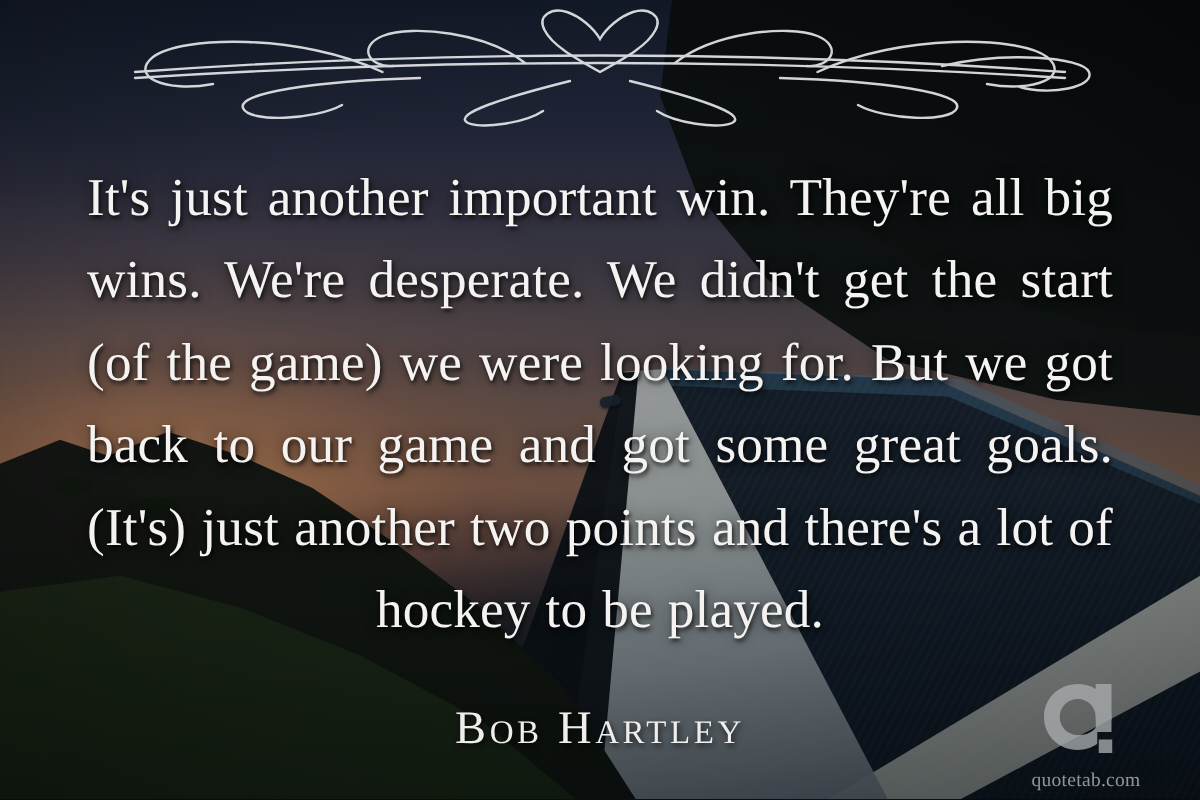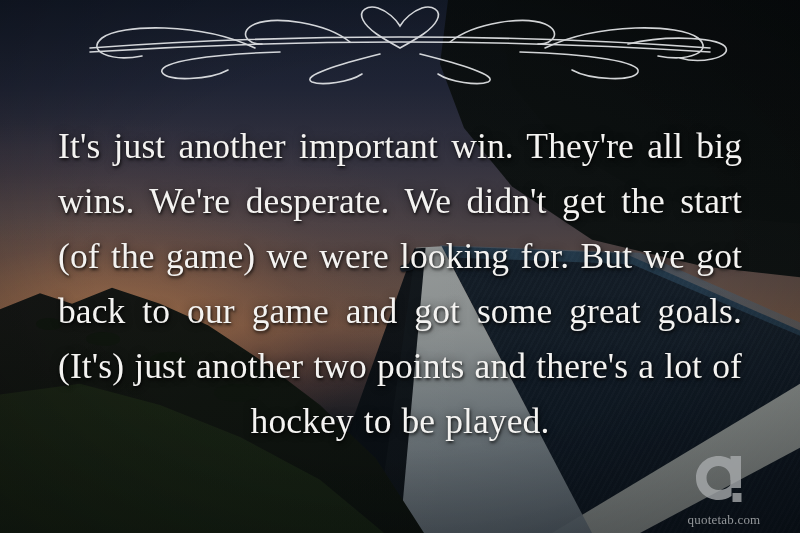--- a/index.html
+++ b/index.html
@@ -155,21 +155,20 @@
     top: 104px;
     text-align: justify;
     text-align-last: center;
     color: #f4f3f1;
     font-size: 35.5px;
     line-height: 55px;
     letter-spacing: .1px;
     word-spacing: 1px;
     text-shadow: 1px 2px 3px rgba(0,0,0,.72), 0 0 10px rgba(0,0,0,.45);
     font-family: "Liberation Serif", "DejaVu Serif", serif;
-    margin-top: 15px;
   }
 
   
   .author {
     position: absolute;
     left: 0; right: 0;
     top: 466px;
     text-align: center;
     color: #efeeec;
     font-size: 31px;
@@ -261,20 +260,21 @@
       <path d="M470 48 C 540 50, 592 58, 588 68 C 584 78, 540 76, 522 66"></path>
 
       <path d="M370 50 C 410 60, 450 72, 438 78 C 428 82, 400 78, 388 70"></path>
 
       <path d="M578 40 C 620 30, 672 34, 676 44 C 680 54, 650 60, 630 54"></path>
     </svg>
   </div>
 
   <div class="quote">It's just another important win. They're all big wins. We're desperate. We didn't get the start (of the game) we were looking for. But we got back to our game and got some great goals. (It's) just another two points and there's a lot of hockey to be played.</div>
 
+  <div class="author">Bob Hartley</div>
 
   <div class="watermark">
     <div class="wm-logo">
       <svg viewBox="0 0 58 58" xmlns="http://www.w3.org/2000/svg">
 
         <path d="M23.5 2 C10.8 2 1 11.6 1 24 C1 36.4 10.8 46 23.5 46
                  C28.4 46 32.9 44.5 36.5 41.9 L36.5 29.6
                  C34.2 33.6 30.1 36 23.5 36 C16.7 36 11.5 30.7 11.5 24
                  C11.5 17.3 16.7 12 23.5 12 C30.3 12 35.5 17.3 35.5 24
                  L35.5 26 L46 26 L46 24 C46 11.6 36.2 2 23.5 2 Z" fill="#a9acae"></path>

